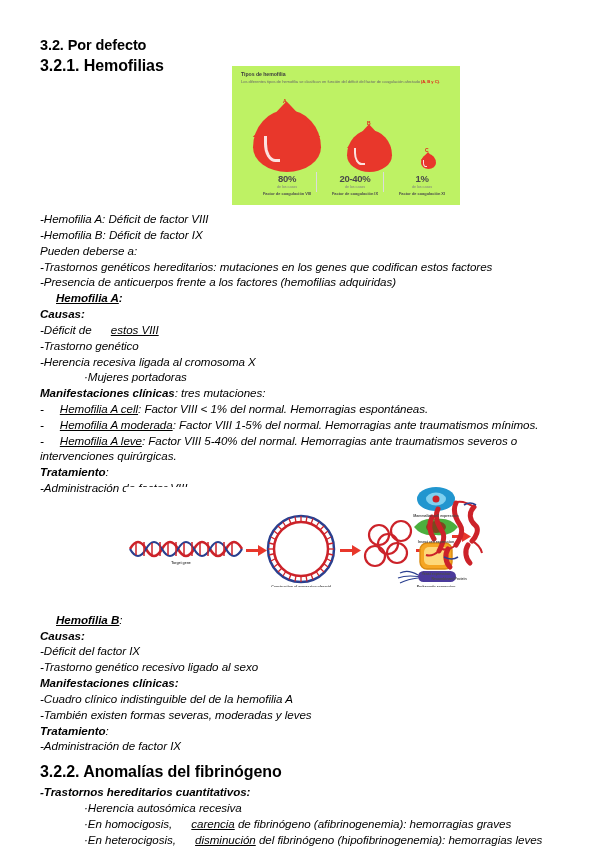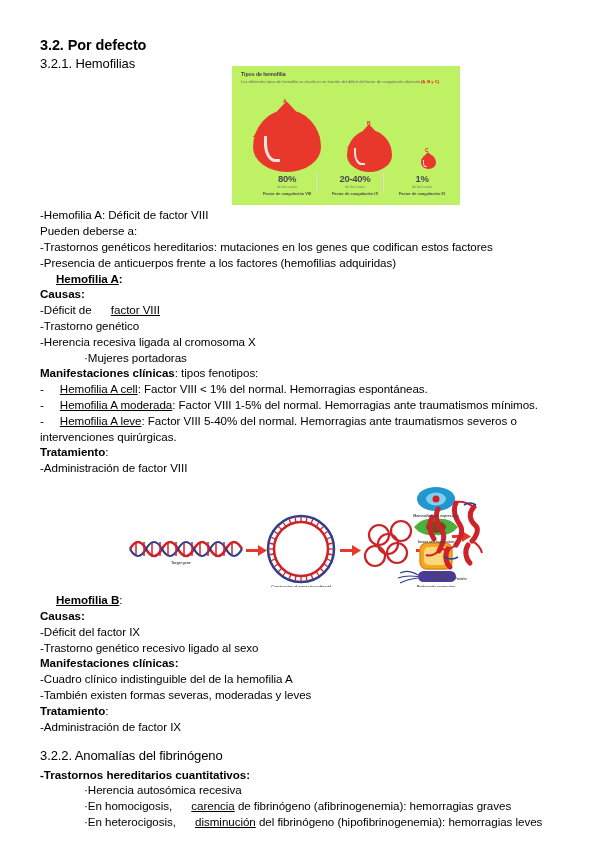--- a/index.html
+++ b/index.html
@@ -26,34 +26,35 @@
 
   
   .h1 {
     font-size: 14.5px;
     font-weight: bold;
     line-height: 1.32;
     letter-spacing: -0.1px;
     margin: 0;
   }
   .h2 {
-    font-size: 13px;
-    font-weight: normal;
+    font-size: 16px;
+    font-weight: bold;
     line-height: 1.32;
     letter-spacing: -0.1px;
     margin: 0 0 2px 0;
   }
 
   
   .line {
     font-size: 11.6px;
     line-height: 1.365;
     letter-spacing: -0.05px;
     white-space: pre-wrap;
     margin: 0;
+    font-style: italic;
   }
   .line.b { font-weight: bold; }
   .u { text-decoration: underline; margin-left: 16px; }
   .bold { font-weight: bold; }
   .indent1 { padding-left: 44px; }
 
   
   .fig1 {
     position: absolute;
     left: 192px;
@@ -237,34 +238,35 @@
       <div class="pct">1%</div>
       <div class="cases">de los casos</div>
       <div class="factor">Factor de coagulación XI</div>
 
     </div>
   </div>
 
   <div style="height:133px"></div>
 
   <p class="line">-Hemofilia A: Déficit de factor VIII</p>
+  <p class="line">-Hemofilia B: Déficit de factor IX</p>
   <p class="line">Pueden deberse a:</p>
   <p class="line">-Trastornos genéticos hereditarios: mutaciones en los genes que codifican estos factores</p>
   <p class="line">-Presencia de anticuerpos frente a los factores (hemofilias adquiridas)</p>
 
   <p class="line"><span class="bold u">Hemofilia A</span><span class="bold">:</span></p>
   <p class="line b">Causas:</p>
 
-  <p class="line"><span>-Déficit de </span><span class="u">factor VIII</span></p>
+  <p class="line"><span>-Déficit de </span><span class="u">estos VIII</span></p>
   <p class="line">-Trastorno genético</p>
   <p class="line">-Herencia recesiva ligada al cromosoma X</p>
 
   <p class="line indent1">·Mujeres portadoras</p>
 
-  <p class="line"><span class="bold">Manifestaciones clínicas</span><span>: tipos fenotipos:</span></p>
+  <p class="line"><span class="bold">Manifestaciones clínicas</span><span>: tres mutaciones:</span></p>
 
   <p class="line"><span>-</span><span class="u">Hemofilia A cell</span><span>: Factor VIII &lt; 1% del normal. Hemorragias espontáneas.</span></p>
   <p class="line"><span>-</span><span class="u">Hemofilia A moderada</span><span>: Factor VIII 1-5% del normal. Hemorragias ante traumatismos mínimos.</span></p>
   <p class="line"><span>-</span><span class="u">Hemofilia A leve</span><span>: Factor VIII 5-40% del normal. Hemorragias ante traumatismos severos o</span></p>
   <p class="line">intervenciones quirúrgicas.</p>
 
   <p class="line"><span class="bold">Tratamiento</span><span>:</span></p>
   <p class="line">-Administración de factor VIII</p>
 
   <div class="fig2">
@@ -414,19 +416,19 @@
   <p class="line"><span class="bold u">Hemofilia B</span><span>:</span></p>
   <p class="line b">Causas:</p>
   <p class="line">-Déficit del factor IX</p>
   <p class="line">-Trastorno genético recesivo ligado al sexo</p>
   <p class="line"><span class="bold">Manifestaciones clínicas</span><span class="bold">:</span></p>
   <p class="line">-Cuadro clínico indistinguible del de la hemofilia A</p>
   <p class="line">-También existen formas severas, moderadas y leves</p>
   <p class="line"><span class="bold">Tratamiento</span><span>:</span></p>
   <p class="line">-Administración de factor IX</p>
 
-  <h2 class="h2" style="margin-top:13px">3.2.2. Anomalías del fibrinógeno</h2>
+  <h2 class="h2" style="margin-top:7px">3.2.2. Anomalías del fibrinógeno</h2>
   <p class="line b">-Trastornos hereditarios cuantitativos:</p>
   <p class="line indent1">·Herencia autosómica recesiva</p>
   <p class="line indent1"><span>·En homocigosis, </span><span class="u">carencia</span><span> de fibrinógeno (afibrinogenemia): hemorragias graves</span></p>
   <p class="line indent1"><span>·En heterocigosis, </span><span class="u">disminución</span><span> del fibrinógeno (hipofibrinogenemia): hemorragias leves</span></p>
 
 </div>
 
 </body></html>

